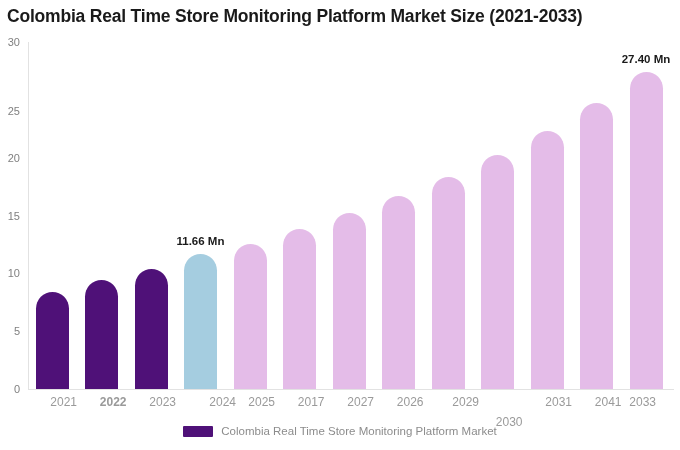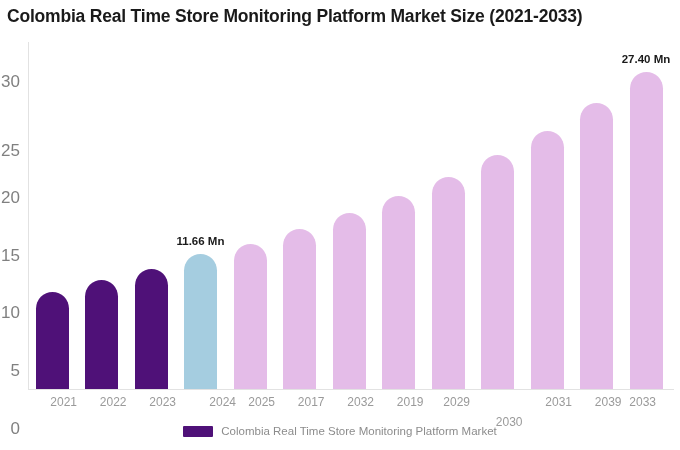--- a/index.html
+++ b/index.html
@@ -50,24 +50,23 @@
     top: 389px;
     width: 646px;
     height: 1px;
     background: #e2e2e2;
   }
   .y-tick-label {
     position: absolute;
     right: 100%;
     transform: translateY(-50%);
     margin-right: 8px;
-    font-size: 17px;
+    font-size: 11px;
     color: #808080;
     white-space: nowrap;
-    margin-top: 40px;
   }
   .bar {
     position: absolute;
     bottom: 0;
     width: 33px;
     border-radius: 17px 17px 0 0;
   }
   .x-tick-label {
     position: absolute;
     top: 395px;
@@ -140,31 +139,31 @@
         <div class="bar" style="left: 403.5px; height: 212.248px; background: rgb(228, 188, 232);"></div>
         <div class="bar" style="left: 453px; height: 234.225px; background: rgb(228, 188, 232);"></div>
         <div class="bar" style="left: 502.5px; height: 258.515px; background: rgb(228, 188, 232);"></div>
         <div class="bar" style="left: 552px; height: 285.697px; background: rgb(228, 188, 232);"></div>
         <div class="bar" style="left: 601.5px; height: 316.927px; background: rgb(228, 188, 232);"></div>
       </div>
   </div>
 
   <div id="x-ticks">
       <div class="x-tick-label" style="left: 27px;">2021</div>
-      <div class="x-tick-label" style="left: 76.5px;">2022</div>
+      <div class="x-tick-label" style="left: 76.5px; font-weight: bold;">2022</div>
       <div class="x-tick-label" style="left: 126px;">2023</div>
       <div class="x-tick-label" style="left: 186px;">2024</div>
       <div class="x-tick-label" style="left: 225px;">2025</div>
       <div class="x-tick-label" style="left: 274.5px;">2017</div>
-      <div class="x-tick-label" style="left: 324px;">2032</div>
-      <div class="x-tick-label" style="left: 373.5px;">2019</div>
-      <div class="x-tick-label" style="left: 420px;">2029</div>
+      <div class="x-tick-label" style="left: 324px;">2027</div>
+      <div class="x-tick-label" style="left: 373.5px;">2026</div>
+      <div class="x-tick-label" style="left: 429px;">2029</div>
       <div class="x-tick-label" style="left: 472.5px; margin-top: 20px;">2030</div>
       <div class="x-tick-label" style="left: 522px;">2031</div>
-      <div class="x-tick-label" style="left: 571.5px;">2039</div>
+      <div class="x-tick-label" style="left: 571.5px;">2041</div>
       <div class="x-tick-label" style="left: 606px;">2033</div>
     </div>
   <div id="value-labels">
       <div class="bar-value-label" style="left: 155.5px; top: 235.133px;">11.66 Mn</div>
       <div class="bar-value-label" style="left: 601px; top: 53.0733px;">27.40 Mn</div>
     </div>
 
   <div id="legend">
     <div id="legend-swatch" style="background: rgb(79, 17, 120);"></div>
     <div id="legend-label">Colombia Real Time Store Monitoring Platform Market</div>

